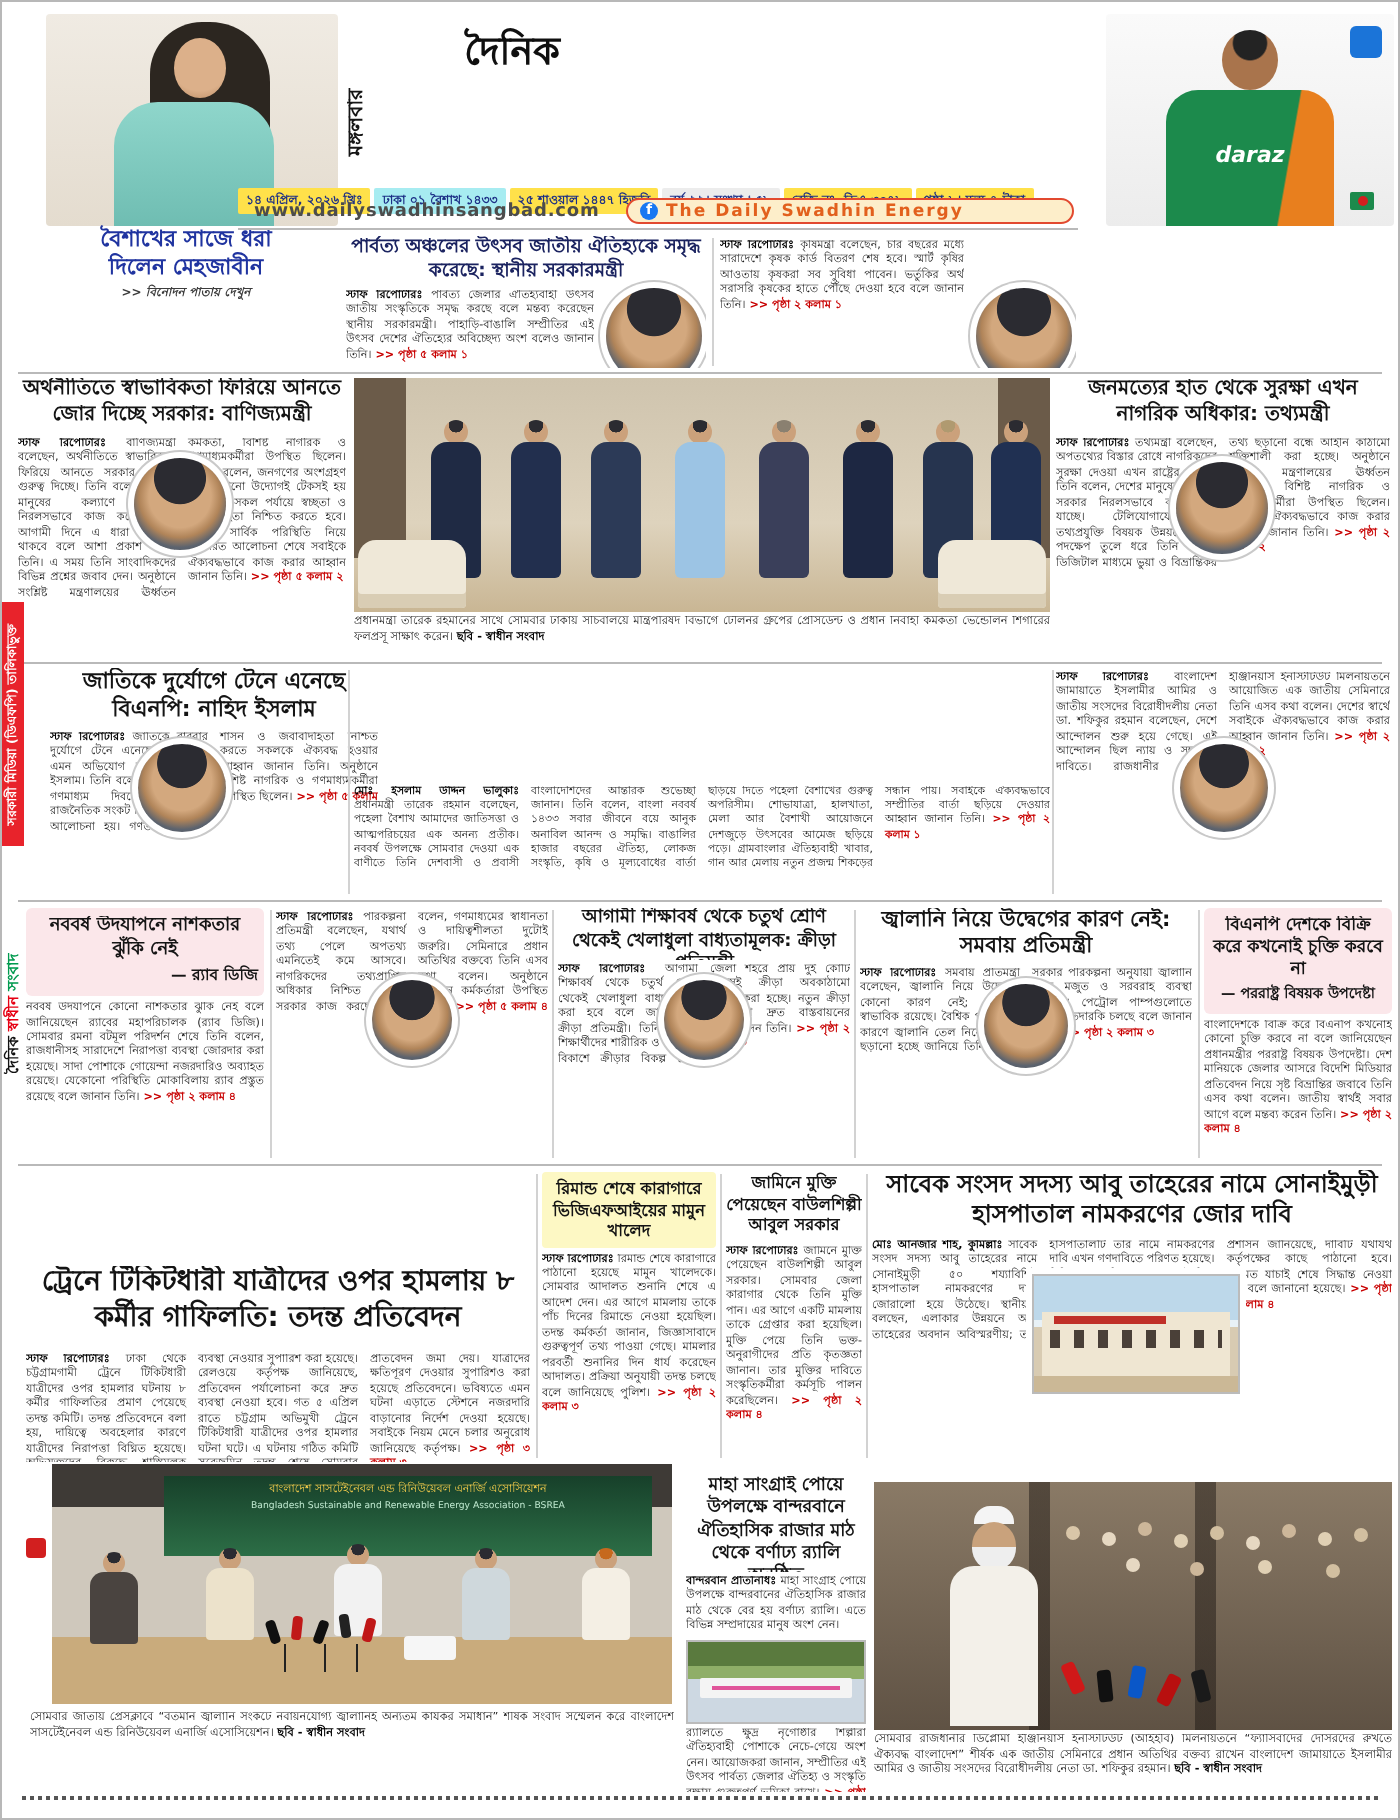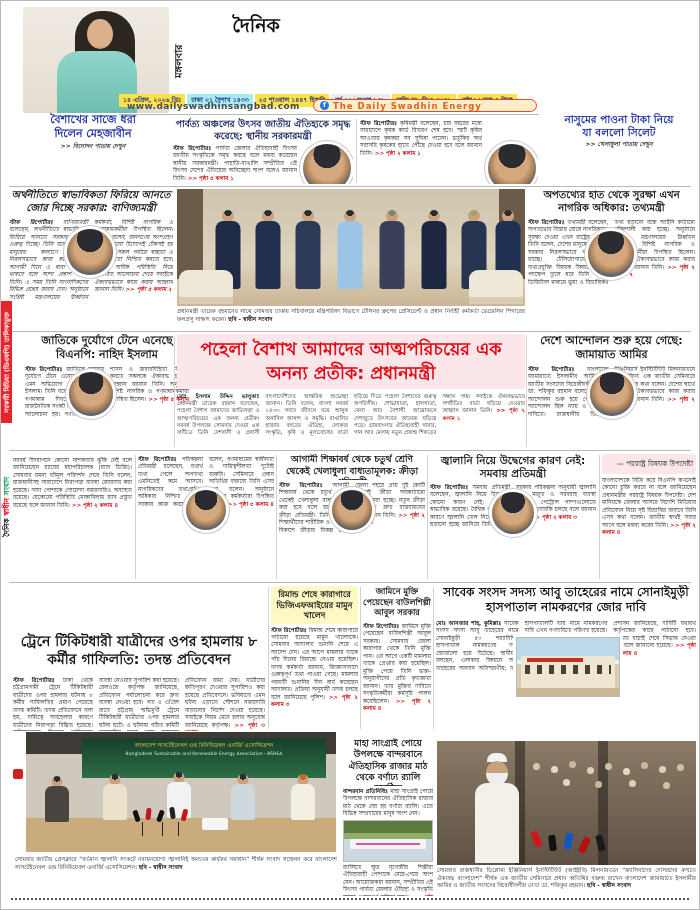--- a/index.html
+++ b/index.html
@@ -68,24 +68,29 @@
 
   <div class="abs" style="left:118px;top:86px;width:422px;white-space:nowrap;">
     <span class="datecell bg-y">১৪ এপ্রিল, ২০২৬ খ্রিঃ</span><span class="datecell bg-c">ঢাকা ০১ বৈশাখ ১৪৩৩</span><span class="datecell bg-y">২৫ শাওয়াল ১৪৪৭ হিজরি</span><span class="datecell bg-w">বর্ষ-২২। সংখ্যা ১৫৮</span><span class="datecell bg-y">রেজি নং- ডিএ-৩০৭৮</span><span class="datecell bg-y">পৃষ্ঠা-৮। মূল্য-৭ টাকা</span>
   </div>
   <div class="abs" style="left:126px;top:100px;font-size:9px;font-weight:bold;color:#4c4c4c;letter-spacing:.4px;">www.dailyswadhinsangbad.com</div>
   <div class="abs" style="left:312px;top:98px;width:224px;height:13px;border:1px solid #e2492f;background:#fdeeca;border-radius:7px;display:flex;align-items:center;gap:4px;padding:0 6px;box-sizing:border-box;">
     <span style="width:9px;height:9px;border-radius:50%;background:#1877f2;color:#fff;font-size:7px;line-height:9px;text-align:center;font-weight:bold;flex:0 0 auto;">f</span>
     <span style="color:#e2601d;font-weight:bold;font-size:8.5px;letter-spacing:1px;">The Daily Swadhin Energy</span>
   </div>
 
-  <div class="abs" style="left:540px;top:112px;width:156px;">
-    <div class="promo-cap" style="font-size:10.5px;">নাসুমের পাওনা টাকা নিয়ে</div>
-    <div class="promo-cap" style="font-size:10.5px;">যা বললো সিলেট</div>
-    <div class="promo-ref">&gt;&gt; খেলাধুলা পাতায় দেখুন</div>
+  <div class="abs" style="left:552px;top:6px;width:144px;height:106px;background:linear-gradient(#fafafa,#ececec);overflow:hidden;border-radius:2px;">
+    <div class="abs" style="left:58px;top:8px;width:28px;height:30px;border-radius:50%;background:radial-gradient(circle at 50% 22%,#232323 30%,#a9744c 33%);"></div>
+    <div class="abs" style="left:30px;top:38px;width:84px;height:68px;background:linear-gradient(100deg,#1c8a4c 70%,#e87f1e 71%);border-radius:16px 16px 0 0;">
+      <div style="color:#fff;font-weight:800;font-size:11px;text-align:center;margin-top:26px;font-style:italic;">daraz</div>
+    </div>
+    <div class="abs" style="right:6px;top:6px;width:16px;height:16px;border-radius:3px;background:#1b74d8;"></div>
+    <div class="abs" style="right:10px;bottom:8px;width:12px;height:9px;background:#1c8a4c;border-radius:1px;">
+        <div style="width:5px;height:5px;border-radius:50%;background:#d21f1f;margin:2px auto;"></div>
+      </div>
   </div>
 
   <div class="divider" style="left:118px;top:113px;width:420px;"></div>
 
   <div class="abs story" style="left:172px;top:117px;width:180px;height:66px;">
     <div class="hl" style="font-size:9.3px;color:#1b2360;height:25px;">পার্বত্য অঞ্চলের উৎসব জাতীয় ঐতিহ্যকে সমৃদ্ধ করেছে: স্থানীয় সরকারমন্ত্রী</div>
     <div class="body-t" style="margin-top:2px;margin-right:56px;height:36px;">
       <span class="byl">স্টাফ রিপোর্টারঃ </span><span>পার্বত্য জেলার ঐতিহ্যবাহী উৎসব জাতীয় সংস্কৃতিকে সমৃদ্ধ করছে বলে মন্তব্য করেছেন স্থানীয় সরকারমন্ত্রী। পাহাড়ি-বাঙালি সম্প্রীতির এই উৎসব দেশের ঐতিহ্যের অবিচ্ছেদ্য অংশ বলেও জানান তিনি।</span><span class="pref"> &gt;&gt; পৃষ্ঠা ৫ কলাম ১</span>
     </div>
     <div class="face" style="right:2px;top:26px;width:48px;height:48px;"></div>
@@ -93,21 +98,21 @@
   <div class="vline" style="left:355px;top:118px;height:64px;"></div>
   <div class="abs story" style="left:359px;top:117px;width:178px;height:66px;">
     <div class="body-t" style="margin-top:2px;margin-right:56px;height:36px;">
       <span class="byl">স্টাফ রিপোর্টারঃ </span><span>কৃষিমন্ত্রী বলেছেন, চার বছরের মধ্যে সারাদেশে কৃষক কার্ড বিতরণ শেষ হবে। স্মার্ট কৃষির আওতায় কৃষকরা সব সুবিধা পাবেন। ভর্তুকির অর্থ সরাসরি কৃষকের হাতে পৌঁছে দেওয়া হবে বলে জানান তিনি।</span><span class="pref"> &gt;&gt; পৃষ্ঠা ২ কলাম ১</span>
     </div>
     <div class="face" style="right:2px;top:26px;width:48px;height:48px;"></div>
   </div>
 
   <div class="divider" style="left:8px;top:185px;right:8px;"></div>
 
-  <div class="abs story" style="left:8px;top:188px;width:164px;height:140px;font-style:italic;">
+  <div class="abs story" style="left:8px;top:188px;width:164px;height:140px;">
     <div class="hl" style="font-size:10px;height:28px;">অর্থনীতিতে স্বাভাবিকতা ফিরিয়ে আনতে জোর দিচ্ছে সরকার: বাণিজ্যমন্ত্রী</div>
     <div class="body-t cols2" style="margin-top:2px;height:108px;">
       <span class="byl">স্টাফ রিপোর্টারঃ </span><span>বাণিজ্যমন্ত্রী বলেছেন, অর্থনীতিতে স্বাভাবিকতা ফিরিয়ে আনতে সরকার সর্বোচ্চ গুরুত্ব দিচ্ছে। তিনি বলেন, দেশের মানুষের কল্যাণে সরকার নিরলসভাবে কাজ করে যাচ্ছে। আগামী দিনে এ ধারা অব্যাহত থাকবে বলে আশা প্রকাশ করেন তিনি। এ সময় তিনি সাংবাদিকদের বিভিন্ন প্রশ্নের জবাব দেন। অনুষ্ঠানে সংশ্লিষ্ট মন্ত্রণালয়ের ঊর্ধ্বতন কর্মকর্তা, বিশিষ্ট নাগরিক ও গণমাধ্যমকর্মীরা উপস্থিত ছিলেন। বক্তারা বলেন, জনগণের অংশগ্রহণ ছাড়া কোনো উদ্যোগই টেকসই হয় না; তাই সকল পর্যায়ে স্বচ্ছতা ও জবাবদিহিতা নিশ্চিত করতে হবে। দেশের সার্বিক পরিস্থিতি নিয়ে বিস্তারিত আলোচনা শেষে সবাইকে ঐক্যবদ্ধভাবে কাজ করার আহ্বান জানান তিনি।</span><span class="pref"> &gt;&gt; পৃষ্ঠা ৫ কলাম ২</span>
     </div>
     <div class="face" style="left:58px;top:40px;width:46px;height:46px;"></div>
   </div>
 
   <div class="abs" style="left:176px;top:188px;width:348px;height:117px;overflow:hidden;background:linear-gradient(#cfc4ae 0,#ded3bd 62%,#c9b694 100%);">
     <div class="abs" style="left:0;top:0;width:26px;height:90px;background:#6b5b49;"></div>
     <div class="abs" style="right:0;top:0;width:26px;height:90px;background:#6b5b49;"></div>
@@ -120,21 +125,21 @@
     <div class="pn" style="left:282px;bottom:14px;width:30px;height:82px;--c:#26344f;--h:#b09a70;"></div>
     <div class="pn" style="left:316px;bottom:14px;width:30px;height:82px;--c:#203052;"></div>
     <div class="abs" style="left:2px;bottom:2px;width:54px;height:34px;border-radius:9px 9px 2px 2px;background:#efe8d8;box-shadow:inset 0 -7px 0 #d9cdb4;"></div>
     <div class="abs" style="right:2px;bottom:2px;width:54px;height:34px;border-radius:9px 9px 2px 2px;background:#efe8d8;box-shadow:inset 0 -7px 0 #d9cdb4;"></div>
   </div>
   <div class="abs cap" style="left:176px;top:307px;width:348px;height:22px;">
     <span>প্রধানমন্ত্রী তারেক রহমানের সাথে সোমবার ঢাকায় সচিবালয়ে মন্ত্রিপরিষদ বিভাগে টেলিনর গ্রুপের প্রেসিডেন্ট ও প্রধান নির্বাহী কর্মকর্তা ভেন্ডেলিন শিগারের ফলপ্রসূ সাক্ষাৎ করেন।</span> <span class="credit">ছবি - স্বাধীন সংবাদ</span>
   </div>
 
   <div class="abs story" style="left:527px;top:188px;width:167px;height:140px;">
-    <div class="hl" style="font-size:10px;height:28px;">অপতথ্যের হাত থেকে সুরক্ষা এখন নাগরিক অধিকার: তথ্যমন্ত্রী</div>
+    <div class="hl" style="font-size:10px;height:28px;">জনমত্যের হাত থেকে সুরক্ষা এখন নাগরিক অধিকার: তথ্যমন্ত্রী</div>
     <div class="body-t cols2" style="margin-top:2px;height:108px;">
       <span class="byl">স্টাফ রিপোর্টারঃ </span><span>তথ্যমন্ত্রী বলেছেন, অপতথ্যের বিস্তার রোধে নাগরিকদের সুরক্ষা দেওয়া এখন রাষ্ট্রের দায়িত্ব। তিনি বলেন, দেশের মানুষের কল্যাণে সরকার নিরলসভাবে কাজ করে যাচ্ছে। টেলিযোগাযোগ ও তথ্যপ্রযুক্তি বিষয়ক উন্নয়নে গৃহীত পদক্ষেপ তুলে ধরে তিনি বলেন, ডিজিটাল মাধ্যমে ভুয়া ও বিভ্রান্তিকর তথ্য ছড়ানো বন্ধে আইনি কাঠামো শক্তিশালী করা হচ্ছে। অনুষ্ঠানে সংশ্লিষ্ট মন্ত্রণালয়ের ঊর্ধ্বতন কর্মকর্তা, বিশিষ্ট নাগরিক ও গণমাধ্যমকর্মীরা উপস্থিত ছিলেন। সবাইকে ঐক্যবদ্ধভাবে কাজ করার আহ্বান জানান তিনি।</span><span class="pref"> &gt;&gt; পৃষ্ঠা ২ কলাম ২</span>
     </div>
     <div class="face" style="left:60px;top:42px;width:46px;height:46px;"></div>
   </div>
 
   <div class="divider" style="left:8px;top:330px;right:8px;"></div>
 
   <div class="abs" style="left:0;top:300px;width:11px;height:122px;background:#e8232b;display:flex;align-items:center;justify-content:center;">
     <span class="vtext" style="font-size:6.3px;font-weight:bold;color:#fff;white-space:nowrap;">সরকারী মিডিয়া (ডিএফপি) তালিকাভুক্ত</span>
@@ -145,39 +150,39 @@
 
   <div class="abs story" style="left:8px;top:333px;width:164px;height:113px;padding-left:16px;">
     <div class="hl" style="font-size:11px;height:30px;">জাতিকে দুর্যোগে টেনে এনেছে বিএনপি: নাহিদ ইসলাম</div>
     <div class="body-t cols2" style="margin-top:2px;height:79px;">
       <span class="byl">স্টাফ রিপোর্টারঃ </span><span>জাতিকে বারবার দুর্যোগে টেনে এনেছে বিএনপি— এমন অভিযোগ করেছেন নাহিদ ইসলাম। তিনি বলেন, ১৬ জুন মুক্ত গণমাধ্যম দিবসের সেমিনারে রাজনৈতিক সংকট নিয়ে খোলামেলা আলোচনা হয়। গণতন্ত্র, আইনের শাসন ও জবাবদিহিতা নিশ্চিত করতে সকলকে ঐক্যবদ্ধ হওয়ার আহ্বান জানান তিনি। অনুষ্ঠানে বিশিষ্ট নাগরিক ও গণমাধ্যমকর্মীরা উপস্থিত ছিলেন।</span><span class="pref"> &gt;&gt; পৃষ্ঠা ৫ কলাম ৩</span>
     </div>
     <div class="face" style="left:60px;top:38px;width:44px;height:44px;"></div>
   </div>
   <div class="vline" style="left:173px;top:334px;height:112px;"></div>
 
-  <div class="abs pinkbox" style="left:176px;top:333px;width:348px;height:55px;display:flex;align-items:center;justify-content:center;">
-    <div class="hl" style="font-size:17.5px;color:#e30613;line-height:1.35;padding:0 6px;">পহেলা বৈশাখ আমাদের আত্মপরিচয়ের এক অনন্য প্রতীক: প্রধানমন্ত্রী</div>
-  </div>
   <div class="abs body-t cols4" style="left:176px;top:392px;width:348px;height:54px;font-size:5.4px;">
     <span class="byl">মোঃ ইসলাম উদ্দিন ভালুকাঃ </span><span>প্রধানমন্ত্রী তারেক রহমান বলেছেন, পহেলা বৈশাখ আমাদের জাতিসত্তা ও আত্মপরিচয়ের এক অনন্য প্রতীক। নববর্ষ উপলক্ষে সোমবার দেওয়া এক বাণীতে তিনি দেশবাসী ও প্রবাসী বাংলাদেশিদের আন্তরিক শুভেচ্ছা জানান। তিনি বলেন, বাংলা নববর্ষ ১৪৩৩ সবার জীবনে বয়ে আনুক অনাবিল আনন্দ ও সমৃদ্ধি। বাঙালির হাজার বছরের ঐতিহ্য, লোকজ সংস্কৃতি, কৃষি ও মূল্যবোধের বার্তা ছড়িয়ে দিতে পহেলা বৈশাখের গুরুত্ব অপরিসীম। শোভাযাত্রা, হালখাতা, মেলা আর বৈশাখী আয়োজনে দেশজুড়ে উৎসবের আমেজ ছড়িয়ে পড়ে। গ্রামবাংলার ঐতিহ্যবাহী খাবার, গান আর মেলায় নতুন প্রজন্ম শিকড়ের সন্ধান পায়। সবাইকে ঐক্যবদ্ধভাবে সম্প্রীতির বার্তা ছড়িয়ে দেওয়ার আহ্বান জানান তিনি।</span><span class="pref"> &gt;&gt; পৃষ্ঠা ২ কলাম ১</span>
   </div>
 
   <div class="vline" style="left:525px;top:334px;height:112px;"></div>
   <div class="abs story" style="left:527px;top:333px;width:167px;height:113px;">
-    <div class="hl" style="font-size:11px;height:30px;">দেশে আন্দোলন শুরু হয়ে গেছে: জামায়াত আমির</div>
     <div class="body-t cols2" style="margin-top:2px;height:79px;">
       <span class="byl">স্টাফ রিপোর্টারঃ </span><span>বাংলাদেশ জামায়াতে ইসলামীর আমির ও জাতীয় সংসদের বিরোধীদলীয় নেতা ডা. শফিকুর রহমান বলেছেন, দেশে আন্দোলন শুরু হয়ে গেছে। এই আন্দোলন ছিল ন্যায় ও সম্মানের দাবিতে। রাজধানীর ডিপ্লোমা ইঞ্জিনিয়ার্স ইনস্টিটিউট মিলনায়তনে আয়োজিত এক জাতীয় সেমিনারে তিনি এসব কথা বলেন। দেশের স্বার্থে সবাইকে ঐক্যবদ্ধভাবে কাজ করার আহ্বান জানান তিনি।</span><span class="pref"> &gt;&gt; পৃষ্ঠা ২ কলাম ২</span>
     </div>
     <div class="face faceB" style="left:62px;top:38px;width:44px;height:44px;"></div>
   </div>
 
   <div class="divider" style="left:8px;top:449px;right:8px;"></div>
 
   <div class="abs story" style="left:12px;top:453px;width:119px;height:126px;">
+    <div class="pinkbox" style="padding:4px 3px;">
+      <div class="hl" style="font-size:9px;">নববর্ষ উদযাপনে নাশকতার ঝুঁকি নেই</div>
+      <div style="font-size:7.8px;font-weight:bold;text-align:right;color:#141414;">— র‍্যাব ডিজি</div>
+    </div>
     <div class="body-t" style="margin-top:3px;height:74px;">
       <span>নববর্ষ উদযাপনে কোনো নাশকতার ঝুঁকি নেই বলে জানিয়েছেন র‍্যাবের মহাপরিচালক (র‍্যাব ডিজি)। সোমবার রমনা বটমূল পরিদর্শন শেষে তিনি বলেন, রাজধানীসহ সারাদেশে নিরাপত্তা ব্যবস্থা জোরদার করা হয়েছে। সাদা পোশাকে গোয়েন্দা নজরদারিও অব্যাহত রয়েছে। যেকোনো পরিস্থিতি মোকাবিলায় র‍্যাব প্রস্তুত রয়েছে বলে জানান তিনি।</span><span class="pref"> &gt;&gt; পৃষ্ঠা ২ কলাম ৪</span>
     </div>
   </div>
   <div class="vline" style="left:134px;top:454px;height:124px;"></div>
 
   <div class="abs story" style="left:137px;top:453px;width:136px;height:126px;">
     <div class="body-t cols2" style="margin-top:2px;height:96px;">
       <span class="byl">স্টাফ রিপোর্টারঃ </span><span>পরিকল্পনা প্রতিমন্ত্রী বলেছেন, যথার্থ তথ্য পেলে অপতথ্য এমনিতেই কমে আসবে। নাগরিকদের তথ্যপ্রাপ্তির অধিকার নিশ্চিত করতে সরকার কাজ করছে। তিনি বলেন, গণমাধ্যমের স্বাধীনতা ও দায়িত্বশীলতা দুটোই জরুরি। সেমিনারে প্রধান অতিথির বক্তব্যে তিনি এসব কথা বলেন। অনুষ্ঠানে ঊর্ধ্বতন কর্মকর্তারা উপস্থিত ছিলেন।</span><span class="pref"> &gt;&gt; পৃষ্ঠা ৫ কলাম ৪</span>
     </div>
@@ -198,21 +203,22 @@
     <div class="hl" style="font-size:10.5px;height:28px;">জ্বালানি নিয়ে উদ্বেগের কারণ নেই: সমবায় প্রতিমন্ত্রী</div>
     <div class="body-t cols2" style="margin-top:2px;height:94px;">
       <span class="byl">স্টাফ রিপোর্টারঃ </span><span>সমবায় প্রতিমন্ত্রী বলেছেন, জ্বালানি নিয়ে উদ্বেগের কোনো কারণ নেই; সরবরাহ স্বাভাবিক রয়েছে। বৈশ্বিক পরিস্থিতির কারণে জ্বালানি তেল নিয়ে বিভ্রান্তি ছড়ানো হচ্ছে জানিয়ে তিনি বলেন, সরকার পরিকল্পনা অনুযায়ী জ্বালানি তেল মজুত ও সরবরাহ ব্যবস্থা রেখেছে। পেট্রোল পাম্পগুলোতে নিয়মিত তদারকি চলছে বলে জানান তিনি।</span><span class="pref"> &gt;&gt; পৃষ্ঠা ২ কলাম ৩</span>
     </div>
     <div class="face" style="left:62px;top:38px;width:42px;height:42px;"></div>
   </div>
   <div class="vline" style="left:598px;top:454px;height:124px;"></div>
 
   <div class="abs story" style="left:601px;top:453px;width:94px;height:126px;">
     <div class="pinkbox" style="padding:4px 3px;">
-      <div style="font-size:7.2px;font-weight:normal;text-align:right;color:#141414;">— পররাষ্ট্র বিষয়ক উপদেষ্টা</div>
+      <div class="hl" style="font-size:8.6px;">বিএনপি দেশকে বিক্রি করে কখনোই চুক্তি করবে না</div>
+      <div style="font-size:7.2px;font-weight:bold;text-align:center;color:#141414;">— পররাষ্ট্র বিষয়ক উপদেষ্টা</div>
     </div>
     <div class="body-t" style="margin-top:3px;height:62px;">
       <span>বাংলাদেশকে বিক্রি করে বিএনপি কখনোই কোনো চুক্তি করবে না বলে জানিয়েছেন প্রধানমন্ত্রীর পররাষ্ট্র বিষয়ক উপদেষ্টা। দেশ মানিয়কে জেলার আসরে বিদেশি মিডিয়ার প্রতিবেদন নিয়ে সৃষ্ট বিভ্রান্তির জবাবে তিনি এসব কথা বলেন। জাতীয় স্বার্থই সবার আগে বলে মন্তব্য করেন তিনি।</span><span class="pref"> &gt;&gt; পৃষ্ঠা ২ কলাম ৪</span>
     </div>
   </div>
 
   <div class="divider" style="left:8px;top:581px;right:8px;"></div>
 
   <div class="abs story" style="left:12px;top:584px;width:252px;height:146px;">
     <div class="hl" style="font-size:14px;height:40px;margin-top:48px;">ট্রেনে টিকিটধারী যাত্রীদের ওপর হামলায় ৮ কর্মীর গাফিলতি: তদন্ত প্রতিবেদন</div>

